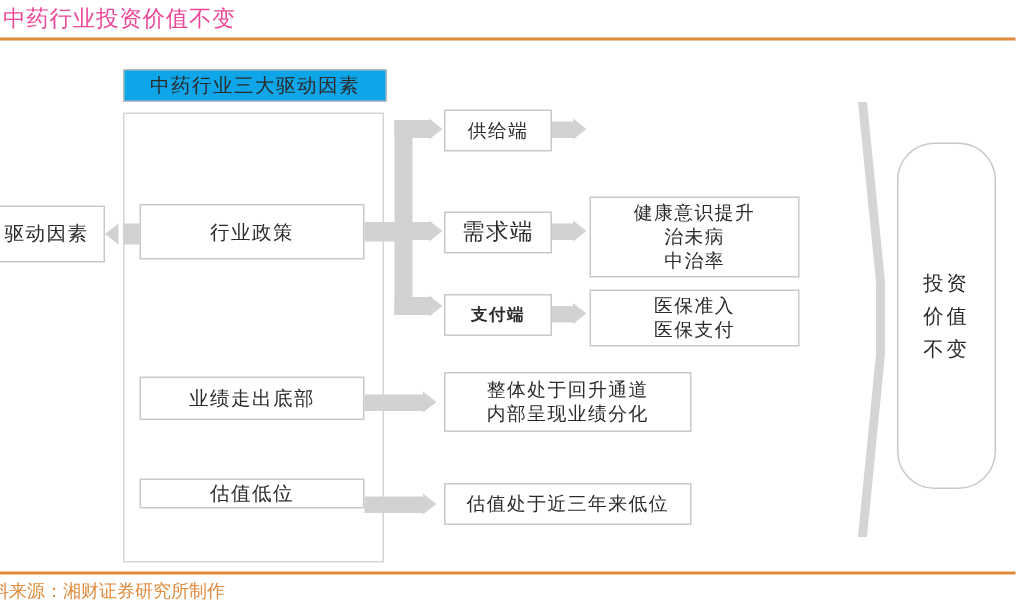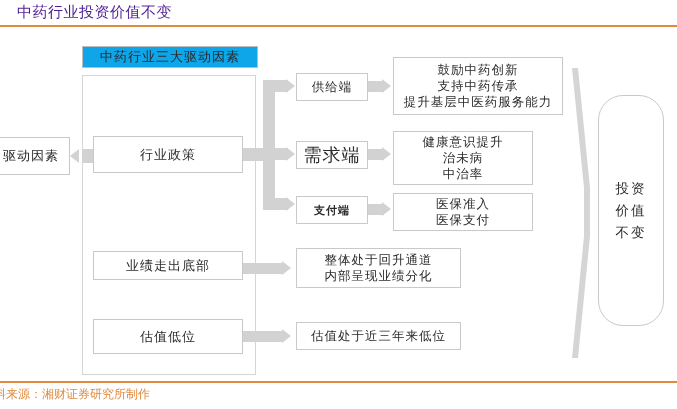--- a/index.html
+++ b/index.html
@@ -7,22 +7,22 @@
     width:677px;height:409px;
     background:#ffffff;
     font-family:"Liberation Serif","DejaVu Serif",serif;
     overflow:hidden;
     position:relative;
   }
   #page{position:absolute;left:0;top:0;width:677px;height:409px;}
 
   
   .page-title{
-    position:absolute;left:17px;top:3px;
-    font-size:15px;color:#4c1d95;
+    position:absolute;left:2px;top:3px;
+    font-size:15px;color:#ec4899;
     letter-spacing:0.5px;
     white-space:nowrap;
   }
   .title-rule{
     position:absolute;left:0px;top:25px;width:677px;height:2px;
     background:#e08a3c;
   }
 
   
   .footer-rule{
@@ -66,25 +66,25 @@
 
   
   #box-driver{left:-8px;top:137px;width:78px;height:38px;font-size:13px;}
 
   
   #frame-main{left:82px;top:75px;width:174px;height:300px;}
 
   
   #box-policy{left:93px;top:136px;width:150px;height:37px;font-size:13px;}
   #box-perf{left:93px;top:251px;width:150px;height:29px;font-size:13px;}
-  #box-val{left:93px;top:319px;width:150px;height:35px;font-size:13px;}
+  #box-val{left:93px;top:319px;width:150px;height:20px;font-size:13px;}
 
   
   #box-supply{left:296px;top:73px;width:72px;height:28px;font-size:12.5px;text-align:right;}
-  #box-demand{left:296px;top:141px;width:72px;height:28px;font-size:18px;}
+  #box-demand{left:296px;top:141px;width:72px;height:28px;font-size:15px;}
   #box-pay{left:296px;top:196px;width:72px;height:28px;font-size:11px;font-weight:bold;}
 
   
   #box-supply-d{left:393px;top:57px;width:170px;height:58px;}
   #box-demand-d{left:393px;top:131px;width:140px;height:54px;}
   #box-pay-d{left:393px;top:193px;width:140px;height:38px;}
   #box-perf-d{left:296px;top:248px;width:165px;height:40px;}
   #box-val-d{left:296px;top:322px;width:165px;height:28px;}
 
   
@@ -156,23 +156,20 @@
 
   <div class="arrow-shaft" style="left:368px;top:81px;width:16px;height:11px;"></div>
   <div class="arrow-head right" style="left:382px;top:79px;"></div>
 
   <div class="arrow-shaft" style="left:368px;top:149px;width:16px;height:11px;"></div>
   <div class="arrow-head right" style="left:382px;top:147px;"></div>
 
   <div class="arrow-shaft" style="left:368px;top:204px;width:16px;height:11px;"></div>
   <div class="arrow-head right" style="left:382px;top:202px;"></div>
 
-  <div class="box" id="box-supply-d">鼓励中药创新
-支持中药传承
-提升基层中医药服务能力</div>
   <div class="box" id="box-demand-d">健康意识提升
 治未病
 中治率</div>
   <div class="box" id="box-pay-d">医保准入
 医保支付</div>
 
   <div class="arrow-shaft" style="left:243px;top:263px;width:40px;height:11px;"></div>
   <div class="arrow-head right" style="left:282px;top:261px;"></div>
 
   <div class="arrow-shaft" style="left:243px;top:331px;width:40px;height:11px;"></div>

